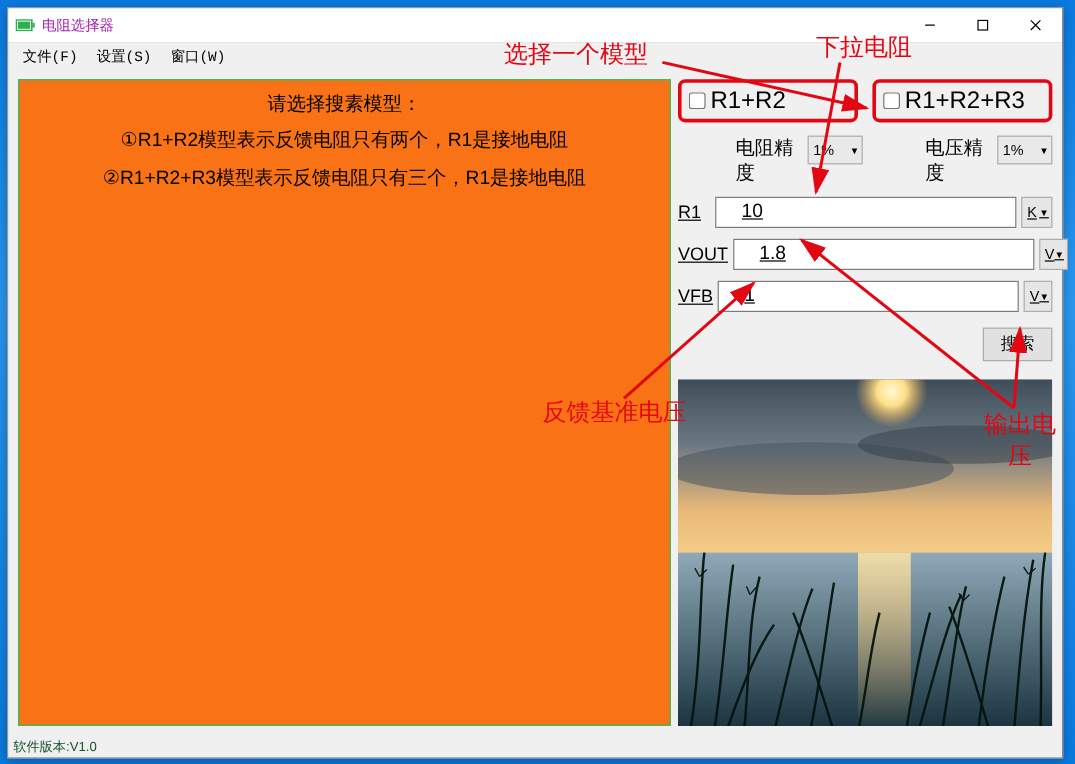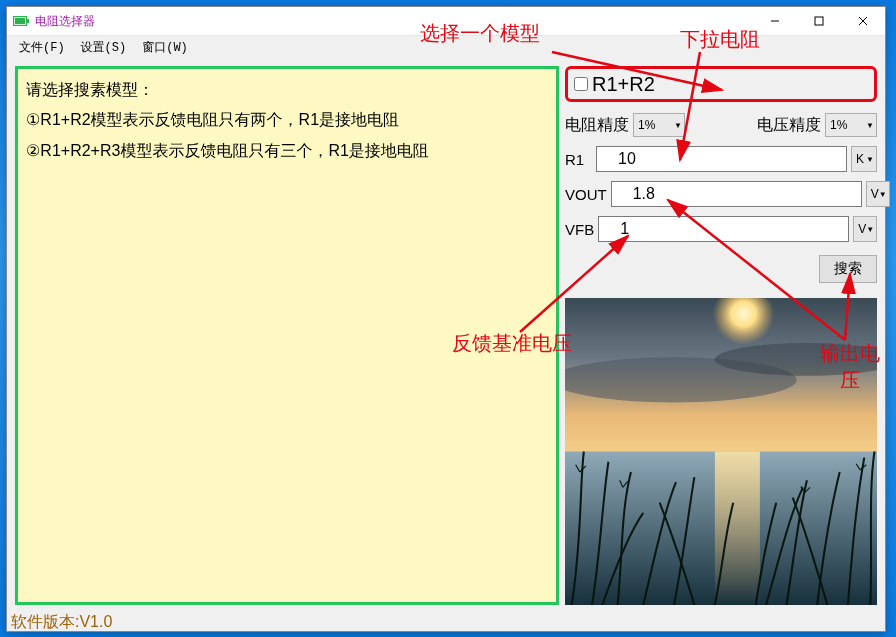--- a/index.html
+++ b/index.html
@@ -6,39 +6,39 @@
   .desktop{width:896px;height:637px;background:linear-gradient(180deg,#0a7ae0 0%,#2a98ef 40%,#0a7ae0 100%);position:relative;overflow:hidden;}
   .window{position:absolute;left:6px;top:6px;width:878px;height:624px;background:#f0f0f0;border:1px solid #888;display:flex;flex-direction:column;box-shadow:0 2px 10px rgba(0,0,0,.3);}
   .titlebar{height:28px;background:#fff;display:flex;align-items:center;padding:0 0 0 6px;border-bottom:1px solid #e5e5e5;}
   .titlebar .ico{width:16px;height:12px;display:flex;align-items:center;justify-content:center;margin-right:6px;}
   .titlebar .ttl{flex:0 0 auto;font-size:12px;color:#a21caf;}
   .titlebar .spacer{flex:1;}
   .winbtn{width:44px;height:28px;display:flex;align-items:center;justify-content:center;font-size:12px;}
   .menubar{height:22px;background:#f0f0f0;display:flex;align-items:center;padding:0 4px;font-size:12px;font-family:Liberation Mono, monospace;}
   .menubar .mitem{padding:2px 8px;}
   .client{flex:1;display:flex;flex-direction:row;padding:8px;gap:6px;background:#f0f0f0;min-height:0;}
-  .leftpane{flex:1;background:#fef9c3;border:3px solid #22c55e;padding:6px 8px;font-size:16px;line-height:1.9;overflow:auto;}
+  .leftpane{flex:1;background:#f97316;border:1px solid #22c55e;padding:6px 8px;font-size:16px;line-height:1.9;overflow:auto;text-align:center;}
   .rightpane{width:312px;display:flex;flex-direction:column;gap:9px;}
   .row{display:flex;align-items:center;gap:4px;}
   .modelbox{display:flex;align-items:center;border:3px solid #e30613;border-radius:6px;padding:0 6px;height:30px;background:#f0f0f0;flex:1;font-size:20px;justify-content:flex-start;}
   .modelbox input[type=checkbox]{margin:0 4px 0 0;width:14px;height:14px;}
-  .precrow{display:flex;align-items:center;gap:4px;}
+  .precrow{display:flex;align-items:flex-start;gap:4px;margin-left:48px;}
   .preclabel{font-size:16px;}
   .preccombo{width:44px;height:22px;background:#e9e9e9;border:1px solid #adadad;display:flex;align-items:center;justify-content:space-between;padding:0 2px 0 4px;font-size:12px;}
   .preccombo .car{font-size:8px;}
-  .fieldrow{display:flex;align-items:center;gap:4px;}
+  .fieldrow{display:flex;align-items:center;gap:4px;text-decoration:underline;}
   .fieldrow .lbl{width:48px;font-size:15px;}
   .fieldrow .inp{flex:1;height:24px;border:1px solid #7a7a7a;background:#fff;padding:0 21px;font-size:16px;font-family:inherit;}
   .unitcombo{width:32px;height:24px;background:#e6e6e6;border:1px solid #adadad;display:flex;align-items:center;justify-content:space-between;padding:0 2px 0 4px;font-size:12px;}
   .unitcombo .car{font-size:8px;}
   .searchrow{display:flex;justify-content:flex-end;margin-top:4px;align-items:flex-end;}
   .searchbtn{padding:4px 14px;background:#e1e1e1;border:1px solid #adadad;font-size:14px;font-family:inherit;}
   .imagebox{flex:1;margin-top:6px;min-height:0;position:relative;overflow:hidden;}
   .sunset{width:100%;height:100%;display:block;}
-  .status{height:18px;background:#f0f0f0;font-size:16px;padding:0 4px;display:flex;align-items:center;color:#a16207;}
+  .status{height:18px;background:#f0f0f0;font-size:11px;padding:0 4px;display:flex;align-items:center;color:#14532d;}
 
   
   .ann{position:absolute;inset:0;pointer-events:none;}
   .ann .label{position:absolute;color:#e30613;font-size:20px;font-family:"SimSun","Microsoft YaHei";white-space:nowrap;}
   .ann svg{position:absolute;left:0;top:0;width:896px;height:637px;overflow:visible;}
 </style>
 </head>
 <body>
 
 <div class="desktop">
@@ -86,20 +86,24 @@
         <div>①R1+R2模型表示反馈电阻只有两个，R1是接地电阻</div>
         <div>②R1+R2+R3模型表示反馈电阻只有三个，R1是接地电阻</div>
       </div>
 
       <div class="rightpane">
 
         <div class="row" style="gap:12px;">
           <label class="modelbox">
             <input type="checkbox" style="">
             <span>R1+R2</span>
+          </label>
+          <label class="modelbox">
+            <input type="checkbox" style="">
+            <span>R1+R2+R3</span>
           </label>
         </div>
 
         <div class="row" style="justify-content:space-between;margin-top:2px;">
           <div class="precrow">
             <span class="preclabel">电阻精度</span>
             <div class="preccombo">
               <span>1%</span>
               <span class="car">▼</span>
             </div>
@@ -203,21 +207,21 @@
 
       </div>
     </div>
 
     <div class="status">
       <span>软件版本:V1.0</span>
     </div>
   </div>
 
   <div class="ann">
-    <div class="label" style="left:420px;top:20px;">选择一个模型</div>
+    <div class="label" style="left:420px;top:32px;">选择一个模型</div>
     <div class="label" style="left:680px;top:26px;">下拉电阻</div>
     <div class="label" style="left:820px;top:340px;white-space:pre;text-align:center;">输出电
 压</div>
     <div class="label" style="left:452px;top:330px;">反馈基准电压</div>
 
     <svg>
       <defs>
         <marker id="arrR" markerWidth="10" markerHeight="10" refX="8" refY="3" orient="auto" markerUnits="strokeWidth">
           <path d="M0,0 L9,3 L0,6 z" fill="#e30613"></path>
         </marker>

